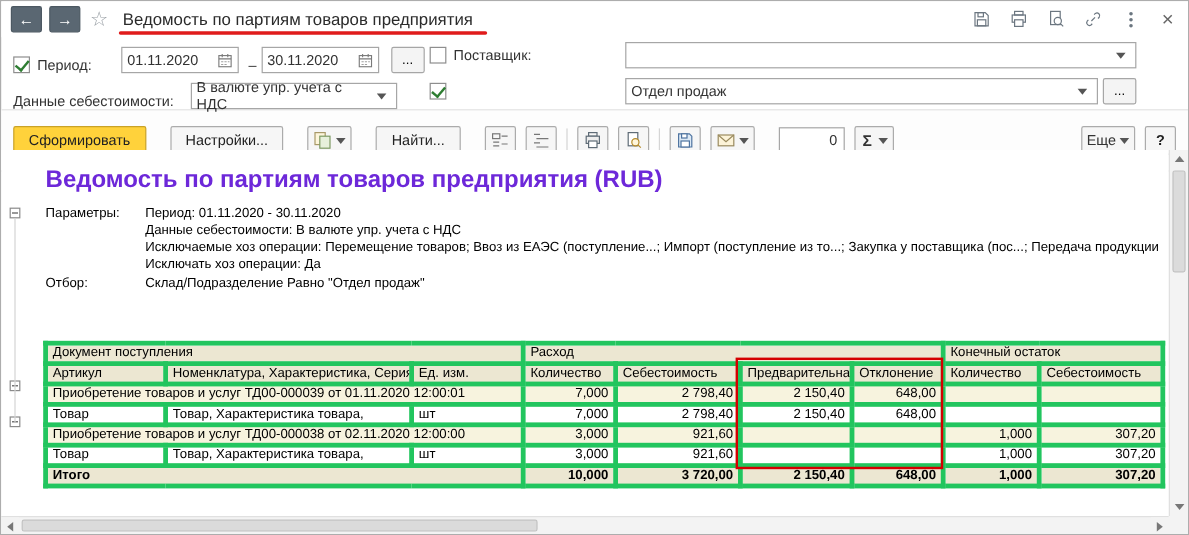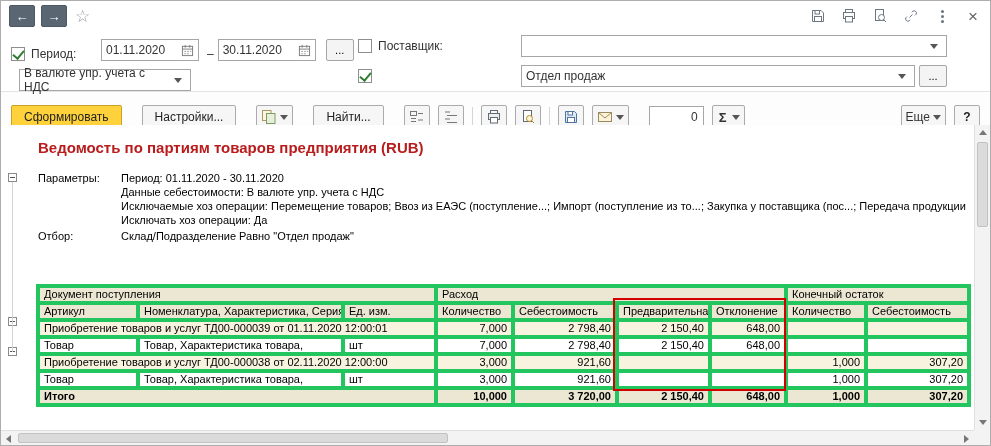--- a/index.html
+++ b/index.html
@@ -54,21 +54,21 @@
   .vsep{width:1px;height:20px;background:#D5D5D5;flex:none}
   .cfield{width:55px;height:22px;border:1px solid #A6A6A6;background:#FFF;display:flex;align-items:center;
           justify-content:flex-end;padding:0 5px}
   .sigma{font-size:13px;font-weight:bold;padding:0 2px}
   .spacer{flex:1}
   .help{width:26px;padding:0;font-weight:bold}
   .ml12{margin-left:12px}
 
   
   .report{position:absolute;left:0;top:124px;width:973px;height:305px;background:#FFF;overflow:hidden}
-  .rtitle{position:absolute;left:37px;top:14px;font-size:15px;font-weight:bold;color:#b91c1c;white-space:nowrap}
+  .rtitle{position:absolute;left:37px;top:14px;font-size:20px;font-weight:bold;color:#6d28d9;white-space:nowrap}
   .params{position:absolute;left:37px;top:46px;font-size:11px;line-height:14px;color:#000}
   .prow{display:flex;white-space:nowrap}
   .plabel{width:83px;flex:none}
   .otbor{margin-top:2px}
   .gx{position:absolute;width:9px;height:9px;border:1px solid #8A8A8A;background:#FFF;cursor:pointer}
   .gx::after{content:"";position:absolute;left:1px;right:1px;top:3px;height:1px;background:#555}
   .gline{position:absolute;left:11px;top:57px;height:170px;border-left:1px solid #D4D4D4}
 
   .twrap{position:absolute;left:35px;top:159px;width:931px}
   table{border-collapse:collapse;width:100%;table-layout:fixed;font-size:11px}
@@ -102,20 +102,21 @@
 <div class="window">
 
   <div class="titlebar">
     <button class="navbtn">
         <span>←</span>
       </button>
     <button class="navbtn">
         <span>→</span>
       </button>
     <span class="star">☆</span>
+    <span class="wtitle">Ведомость по партиям товаров предприятия</span>
     <div class="tb-right">
       <button class="icnbtn">
         <svg width="16" height="16" viewBox="0 0 16 16">
             <path d="M2.5 2.5h8.5l2.5 2.5v8.5h-11z" fill="none" stroke="#6B7680"></path>
             <rect x="5" y="2.5" width="4.5" height="3.5" fill="none" stroke="#6B7680"></rect>
             <rect x="4.5" y="8.5" width="7" height="5" fill="none" stroke="#6B7680"></rect>
           </svg>
       </button>
       <button class="icnbtn">
         <svg width="16" height="16" viewBox="0 0 16 16">
@@ -180,20 +181,21 @@
           <div class="field combo">
             <span></span>
             <span class="ddbtn">
                 <span class="arr"></span>
               </span>
           </div>
         </div>
       </div>
     </div>
     <div class="frow">
+      <span class="flabel" style="margin-left:0">Данные себестоимости:</span>
       <div class="field combo costcombo">
         <span>В валюте упр. учета с НДС</span>
         <span class="ddbtn">
             <span class="arr"></span>
           </span>
       </div>
       <div class="rgroup">
         <span class="cb on"></span>
         <div class="fieldwrap withmore">
           <div class="field combo">

